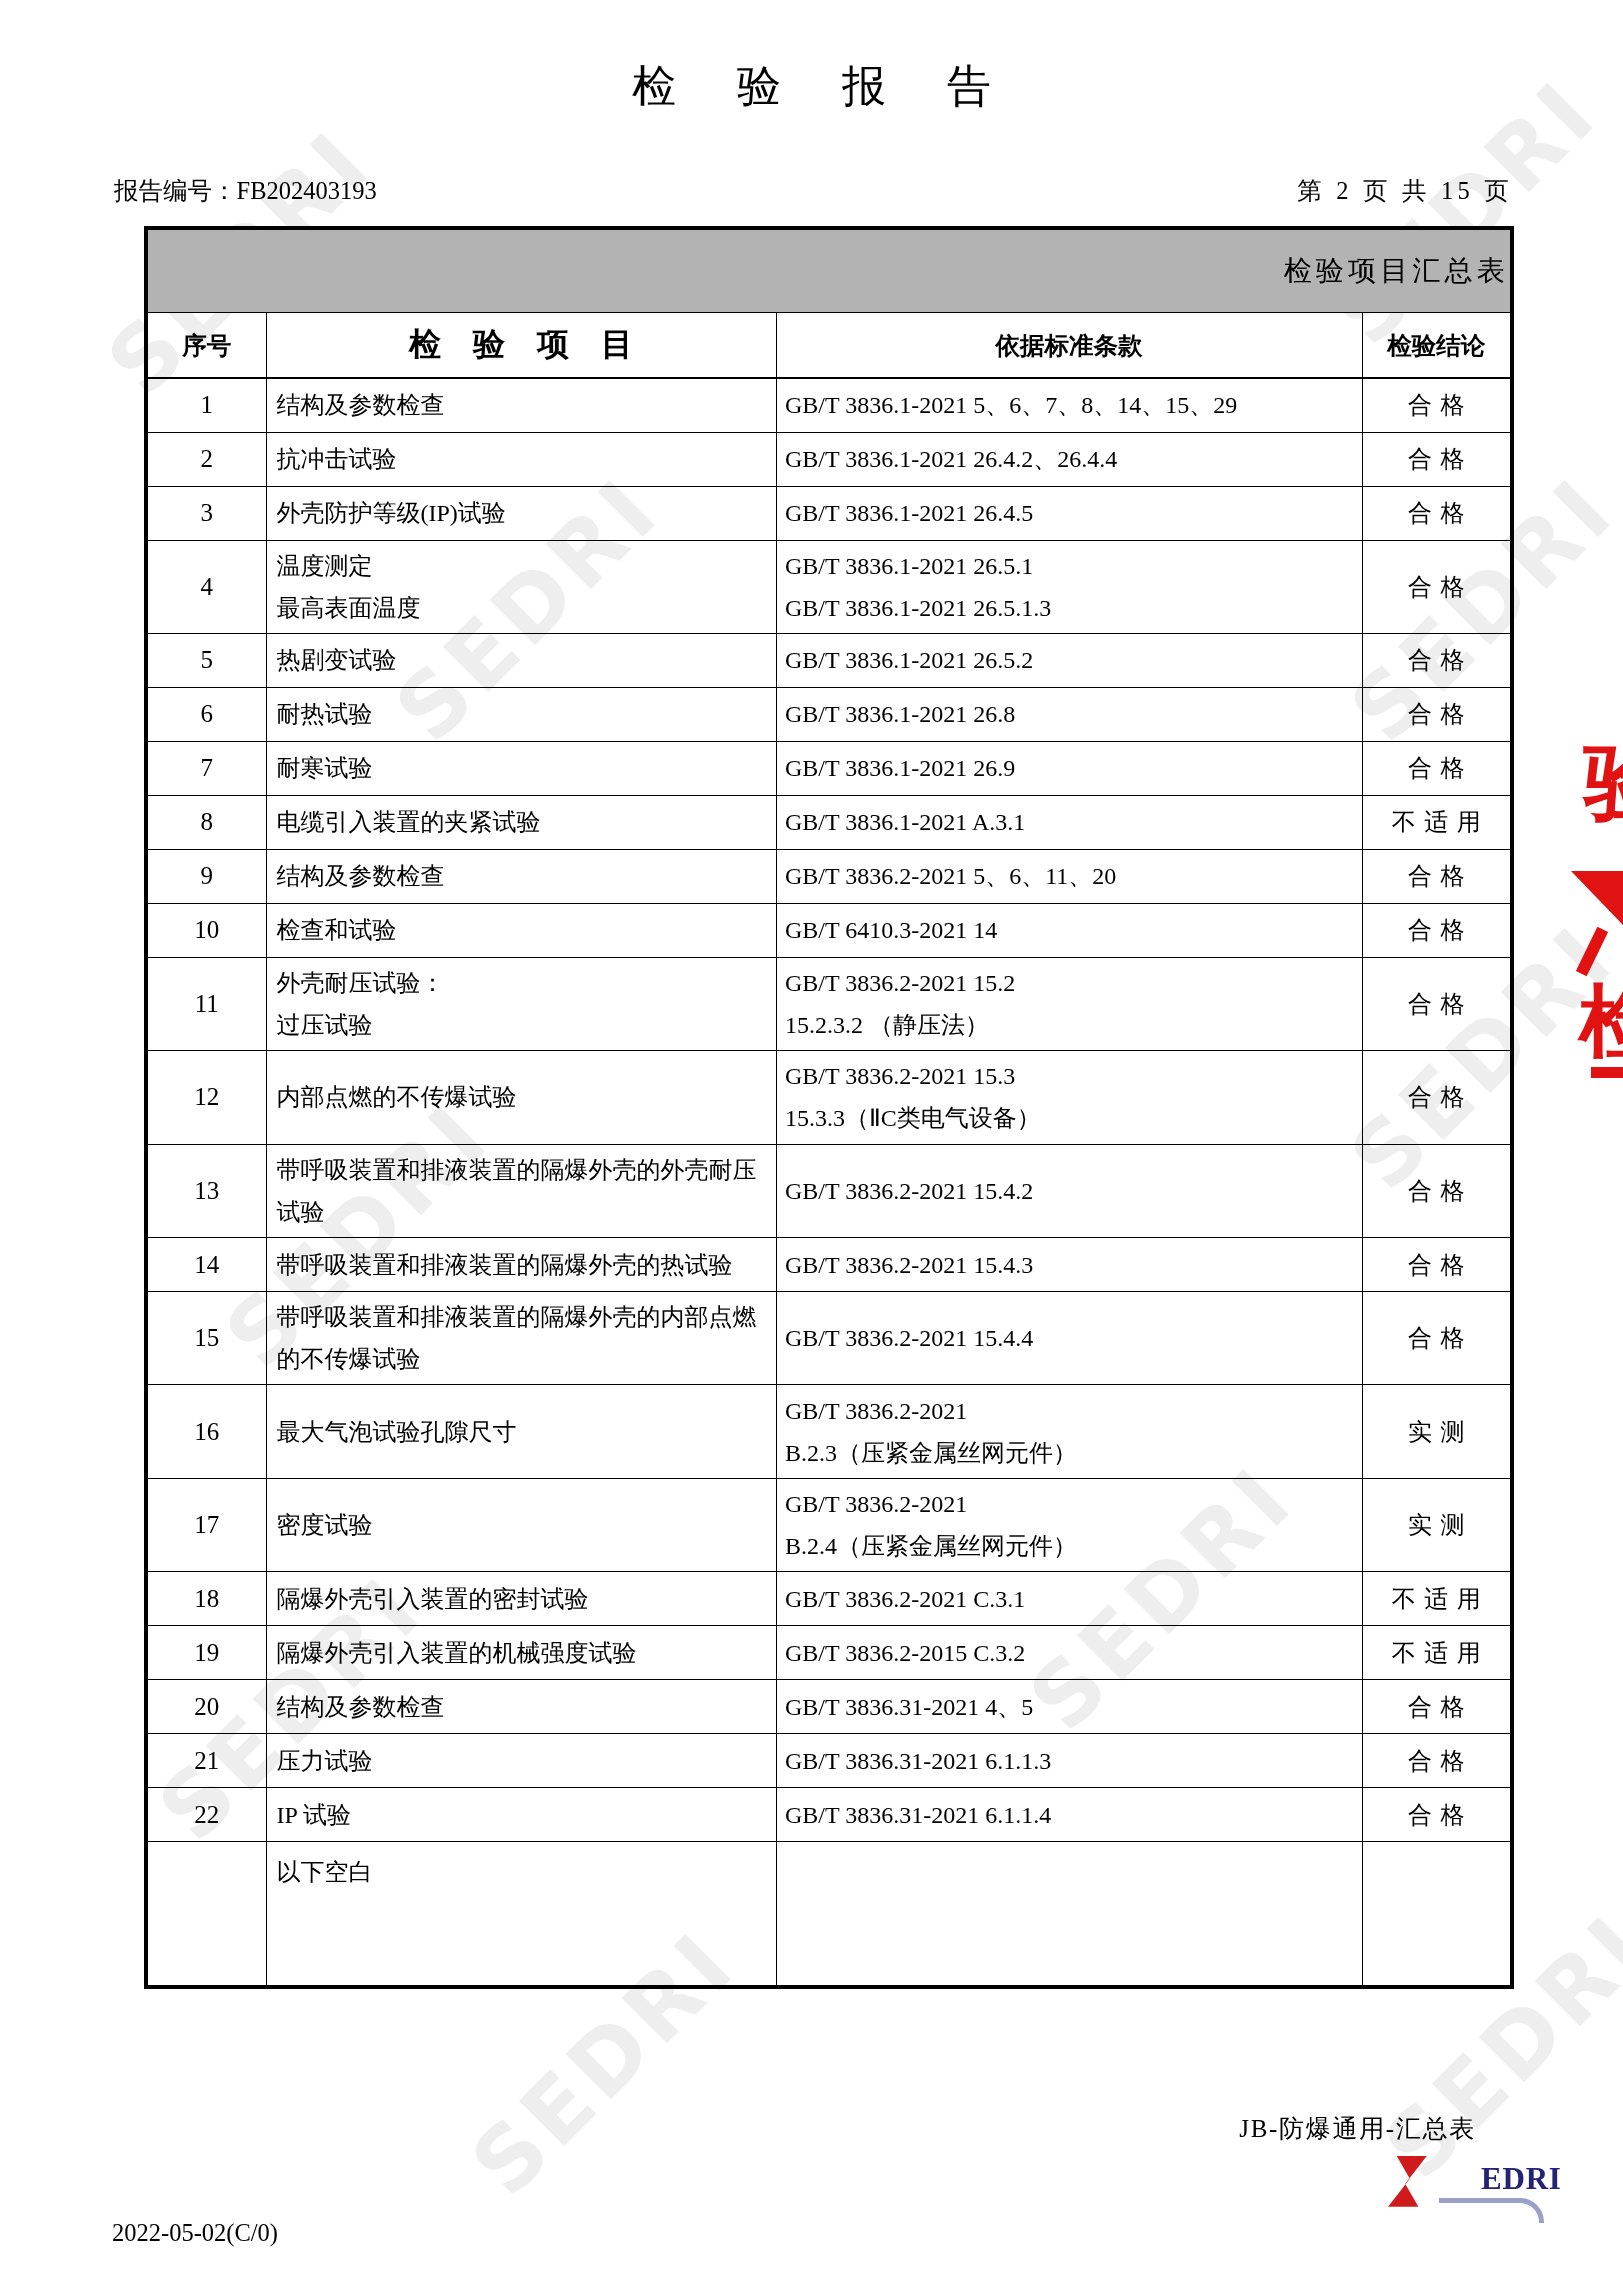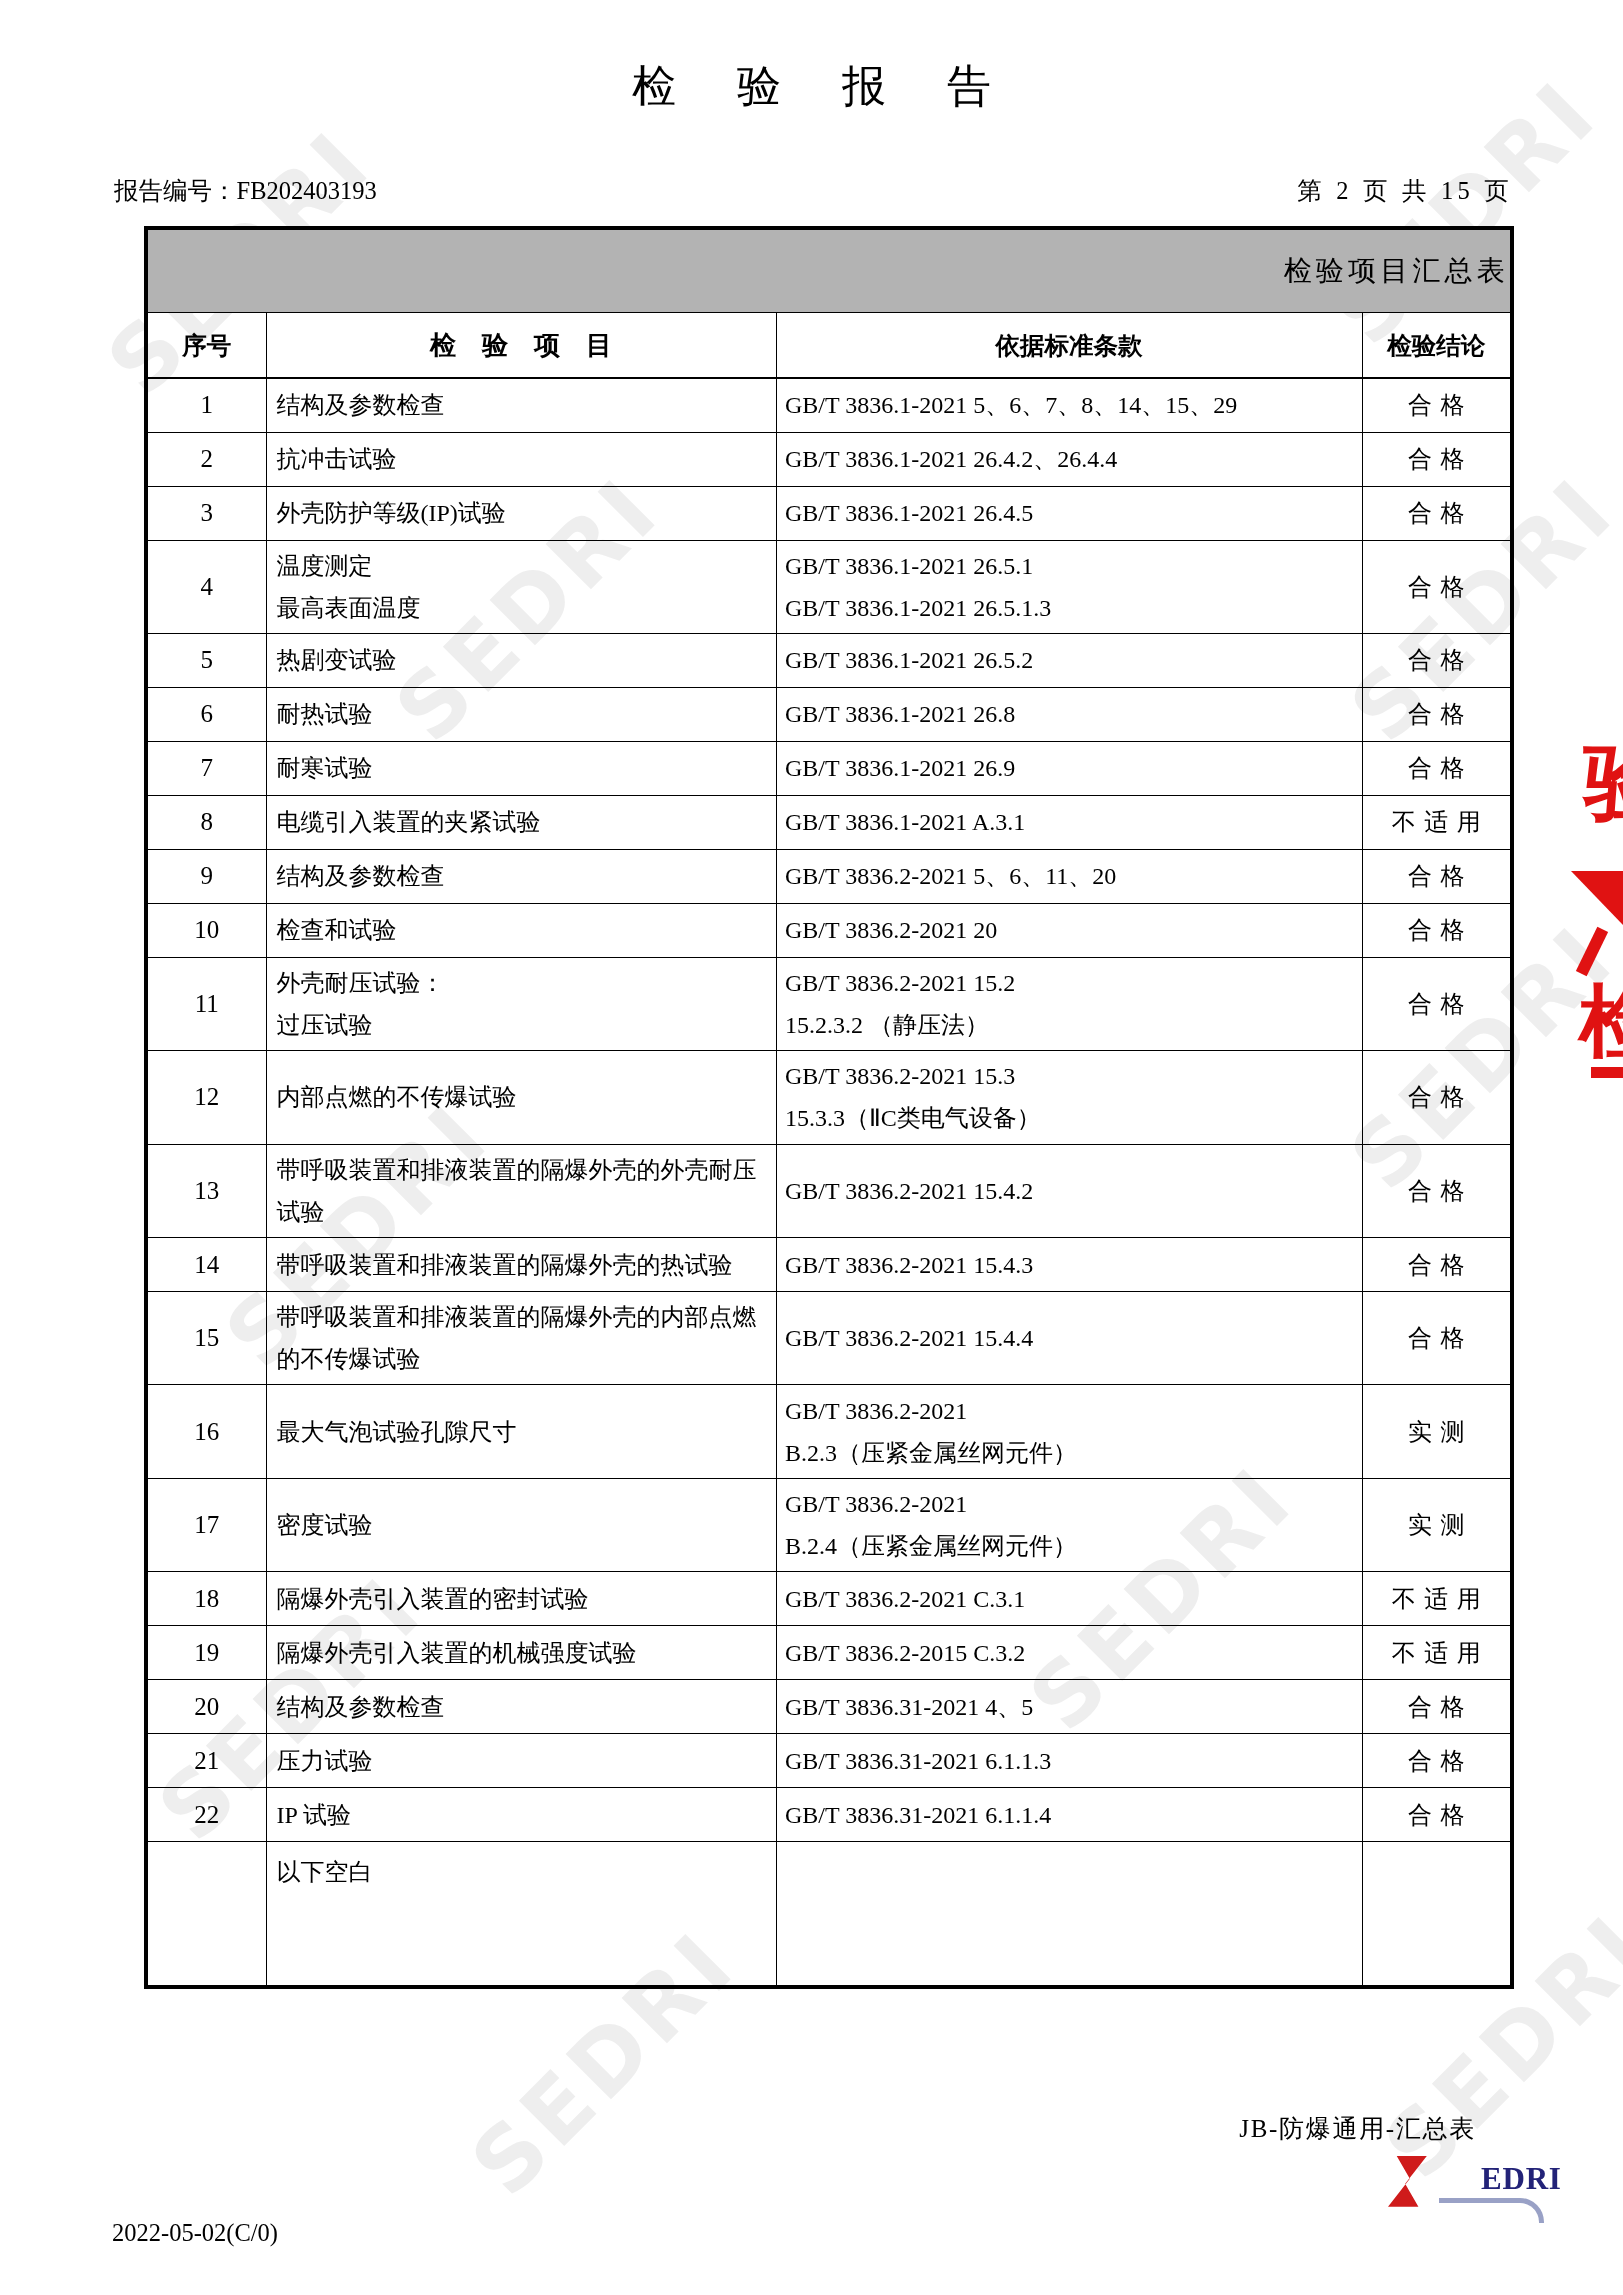--- a/index.html
+++ b/index.html
@@ -39,21 +39,21 @@
   }
   table.summary td,table.summary th{border:1.7px solid #000;overflow:hidden;}
   tr.band-row td{
     background:var(--band);height:80px;text-align:right;
     font-size:28px;letter-spacing:4.2px;font-weight:normal;
   }
   tr.head-row th{
     height:62px;font-size:24.5px;font-weight:bold;background:transparent;
     border-bottom:2.5px solid #000;text-align:center;
   }
-  tr.head-row th.item-h{font-size:26px;margin-top:8px;}
+  tr.head-row th.item-h{font-size:32px;margin-top:8px;}
   tbody tr.data-row{height:54px;}
   td.cell-no{text-align:center;font-size:25px;}
   td.cell-item{text-align:left;padding:4.2px 6.8px 4.2px 10px;font-size:24px;line-height:42px;margin-left:44px;}
   td.cell-clause{text-align:left;padding:4.2px 6.8px 4.2px 8.5px;font-size:24px;line-height:42px;}
   td.cell-result{text-align:center;font-size:24px;letter-spacing:8.5px;text-indent:8.5px;}
   tr.blank-row{height:145px;}
   tr.blank-row td{vertical-align:top;}
   tr.blank-row td.cell-item{padding-top:8.5px;}
   
   .form-code{
@@ -228,21 +228,21 @@
             <div>GB/T 3836.2-2021  5、6、11、20</div>
           </td>
           <td class="cell-result">合格</td>
         </tr>
         <tr class="data-row">
           <td class="cell-no">10</td>
           <td class="cell-item">
             <div>检查和试验</div>
           </td>
           <td class="cell-clause">
-            <div>GB/T 3836.2-2021  20</div>
+            <div>GB/T 6410.3-2021  14</div>
           </td>
           <td class="cell-result">合格</td>
         </tr>
         <tr class="data-row">
           <td class="cell-no">11</td>
           <td class="cell-item">
             <div>外壳耐压试验：</div>
             <div>过压试验</div>
           </td>
           <td class="cell-clause">

